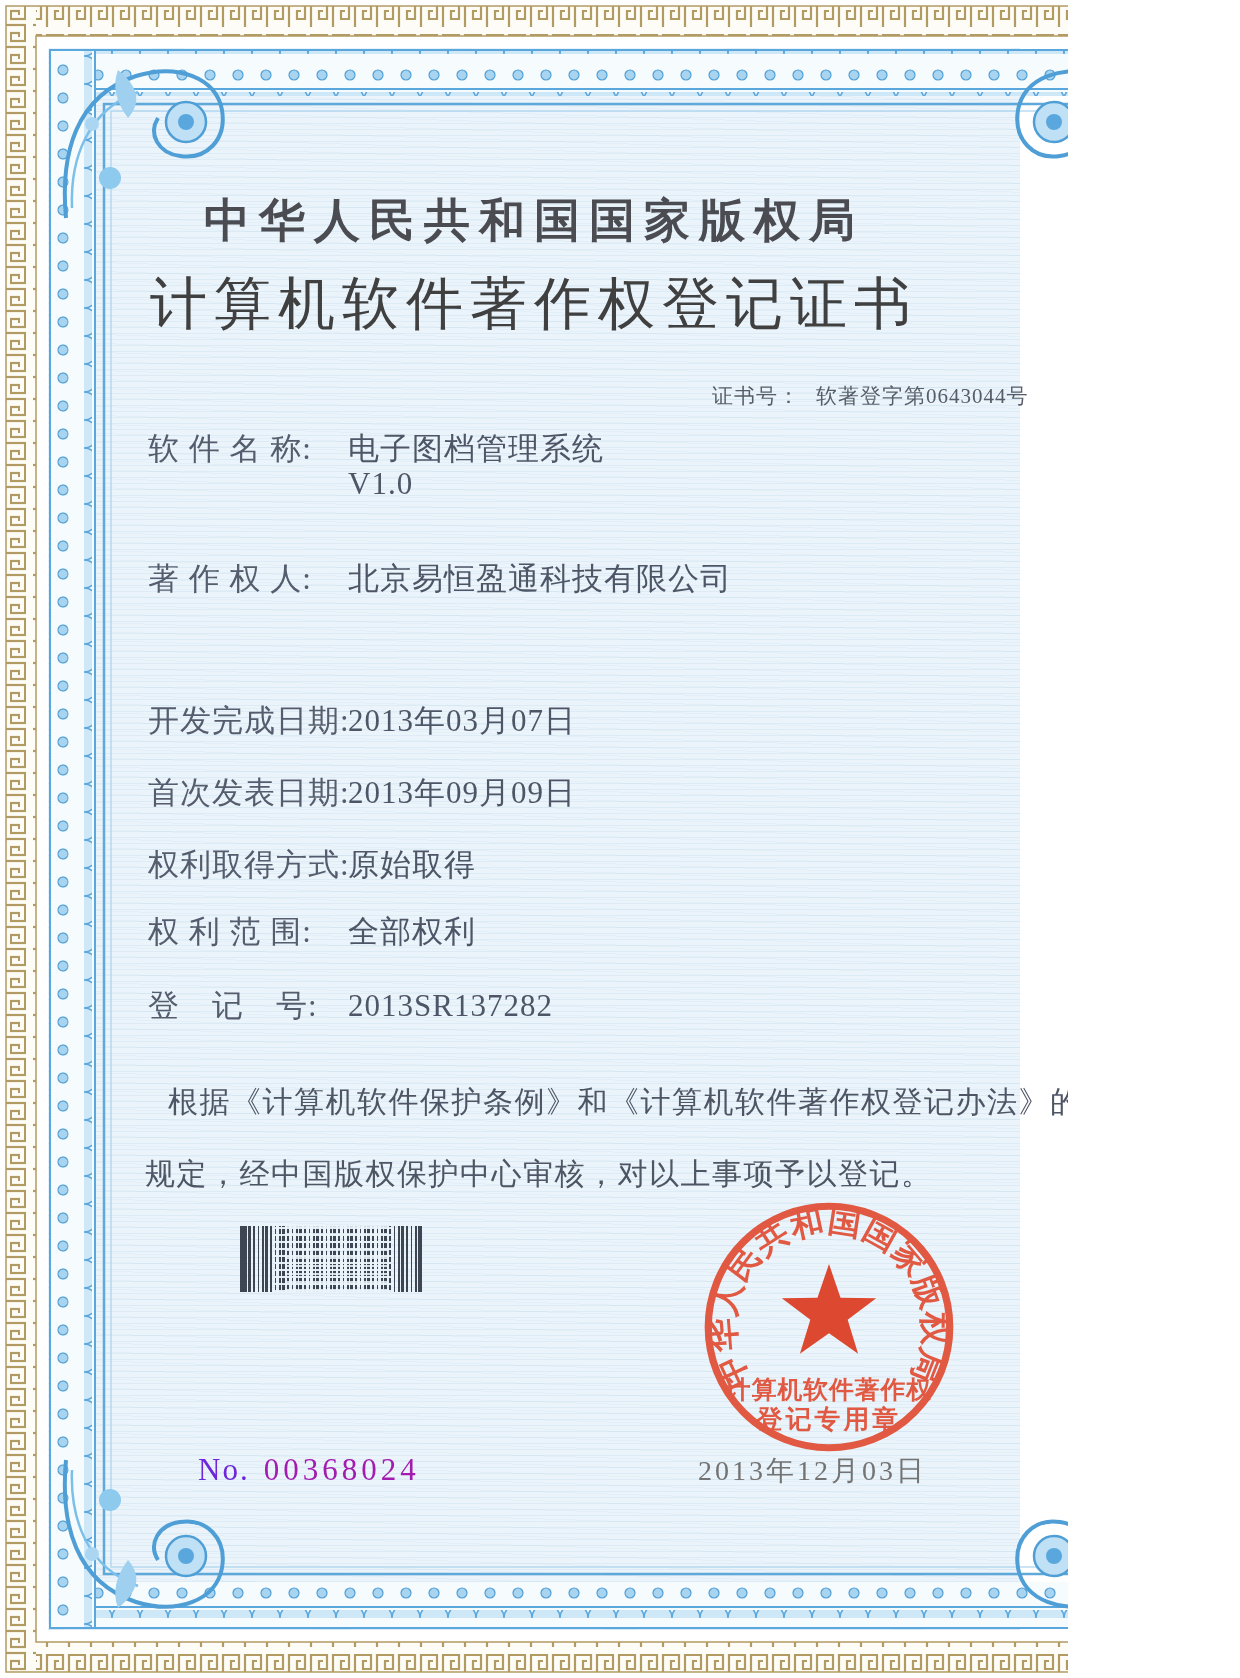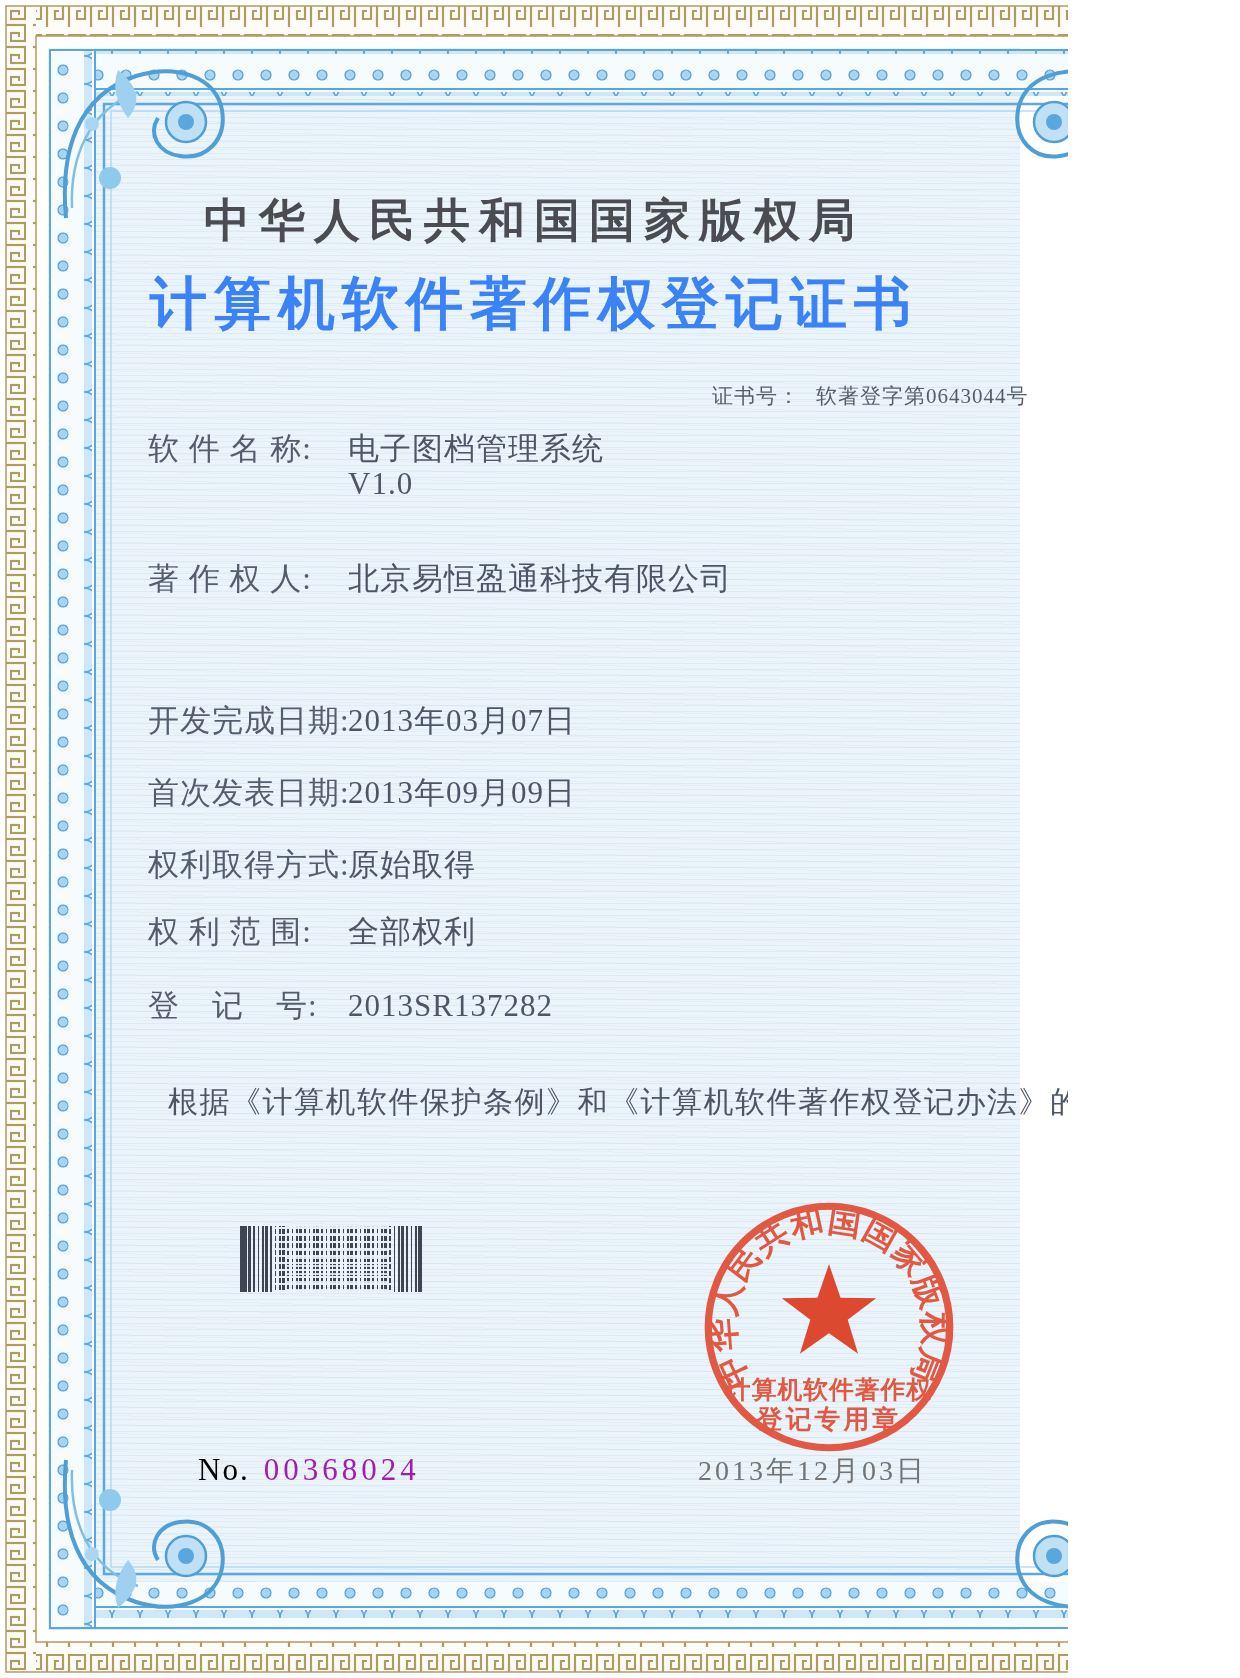--- a/index.html
+++ b/index.html
@@ -20,21 +20,21 @@
   }
   .frame{position:absolute;left:0;top:0;}
   .authority{
     position:absolute;left:0;right:0;top:190px;
     text-align:center;
     font-size:46px;font-weight:700;color:#4b4b52;letter-spacing:9px;
   }
   .cert-title{
     position:absolute;left:0;right:0;top:266px;
     text-align:center;
-    font-size:57px;font-weight:700;color:#3b82f6;letter-spacing:7px;
+    font-size:57px;font-weight:400;color:#404040;letter-spacing:7px;
   }
   .cert-no{
     position:absolute;left:712px;top:382px;
     font-size:21px;color:#565c69;letter-spacing:1px;white-space:nowrap;
   }
   .cert-no .cn-label{margin-right:16px;text-align:center;}
   .row{position:absolute;left:148px;white-space:nowrap;font-size:31px;color:#515969;}
   .row .lbl{display:inline-block;width:200px;letter-spacing:1px;color:#545c6d;}
   .row .val{letter-spacing:1px;color:#4d5566;}
   .row-name{top:428px}
@@ -63,21 +63,21 @@
       repeating-linear-gradient(90deg, #3e4553 0 2px, rgba(0,0,0,0) 2px 3px, #3e4553 3px 6px, rgba(0,0,0,0) 6px 8px, #3e4553 8px 10px, rgba(0,0,0,0) 10px 13px, #3e4553 13px 14px, rgba(0,0,0,0) 14px 17px);
     background-size:calc(100% - 58px) 100%, calc(100% - 70px) 100%, 100% 100%;
     background-position:30px 0, 40px 0, 0 0;
     background-repeat:no-repeat,no-repeat,no-repeat;
   }
   .seal{position:absolute;left:700px;top:1198px;opacity:0.93;}
   .serial{
     position:absolute;left:198px;top:1452px;
     font-size:31px;white-space:nowrap;
   }
-  .serial .serial-label{color:#000000;letter-spacing:2px;margin-right:14px;}
+  .serial .serial-label{color:#6d28d9;letter-spacing:2px;margin-right:14px;}
   .serial .serial-value{color:#a21caf;letter-spacing:4px;}
   .issue-date{
     position:absolute;left:698px;top:1452px;
     font-size:28px;color:#737373;letter-spacing:3px;white-space:nowrap;
   }
 </style>
 </head>
 <body>
 
 <div class="page">
@@ -165,20 +165,21 @@
     <span class="lbl">权利取得方式:</span><span class="val">原始取得</span>
   </div>
   <div class="row row-scope">
     <span class="lbl">权 利 范 围:</span><span class="val">全部权利</span>
   </div>
   <div class="row row-reg">
     <span class="lbl">登　记　号:</span><span class="val">2013SR137282</span>
   </div>
 
   <div class="statement-l1">根据《计算机软件保护条例》和《计算机软件著作权登记办法》的</div>
+  <div class="statement-l2">规定，经中国版权保护中心审核，对以上事项予以登记。</div>
 
   <div class="barcode"></div>
 
   <svg class="seal" width="258" height="258" viewBox="0 0 250 250" aria-hidden="false">
     <circle cx="125" cy="125" r="117" fill="none" stroke="#e14e35" stroke-width="7"></circle>
     <path id="sealArc" d="M49.6,177.8 A92,92 0 1 1 200.4,177.8" fill="none"></path>
     <text font-size="32" font-weight="700" fill="#e14e35" font-family="Liberation Serif, DejaVu Serif, serif">
       <textPath href="#sealArc" xlink:href="#sealArc" startOffset="0" textLength="395" lengthAdjust="spacing">中华人民共和国国家版权局</textPath>
     </text>
     <polygon fill="#dc3c22" points="125,64 136.2,96.6 170.7,97.2 143.1,117.9 153.2,150.8 125,131 96.8,150.8 106.9,117.9 79.3,97.2 113.8,96.6"></polygon>

